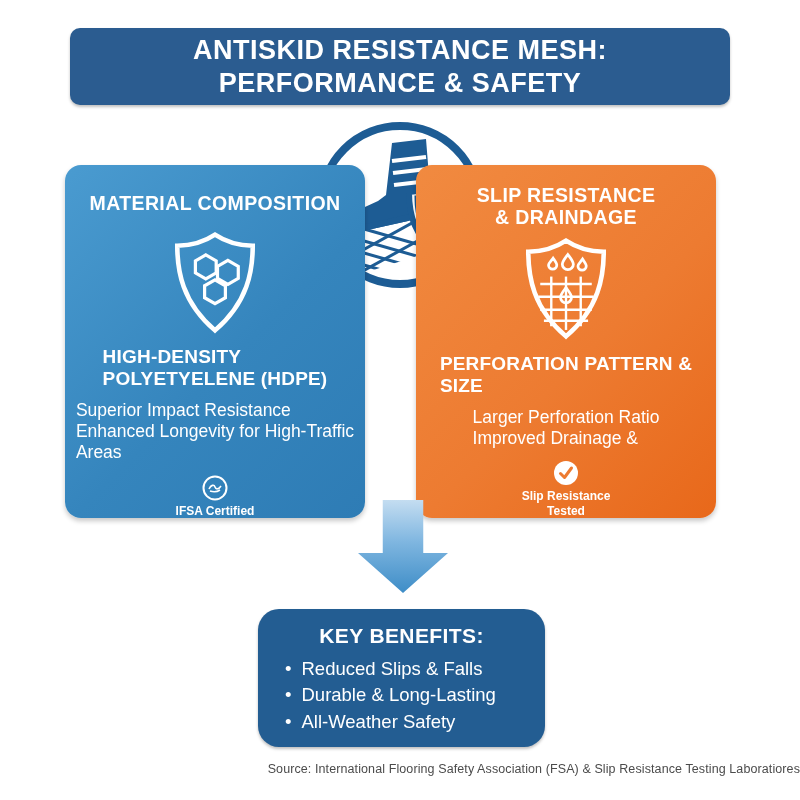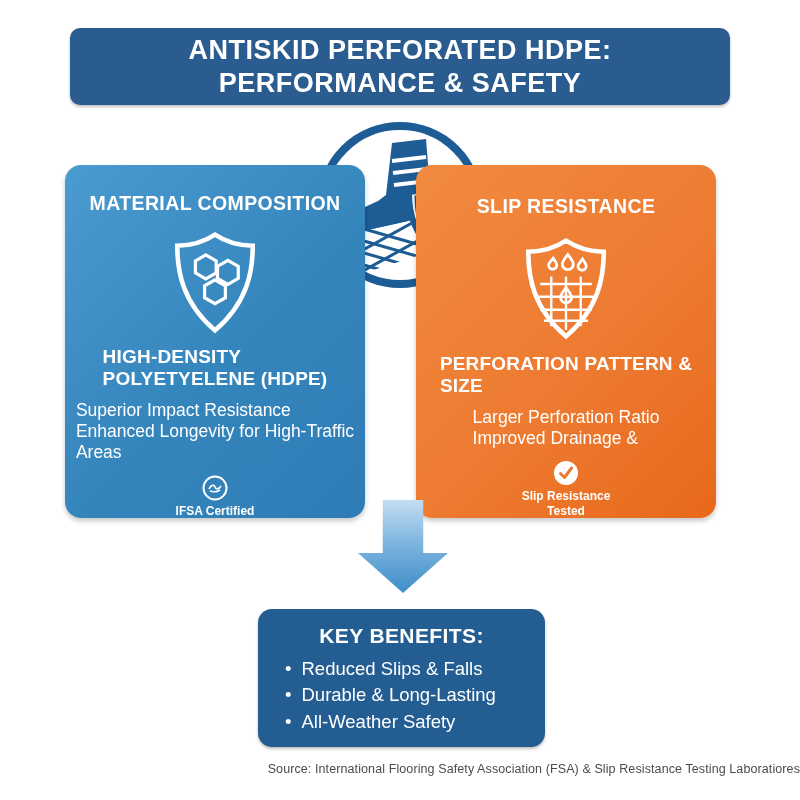--- a/index.html
+++ b/index.html
@@ -30,39 +30,39 @@
   
   .center-medallion{position:absolute;left:312px;top:117px;width:176px;height:176px;}
 
   
   .down-arrow{position:absolute;left:358px;top:500px;width:90px;height:93px;
     background:linear-gradient(180deg,#c4ddf1 0%,#7fb6e0 45%,#3e8dc7 100%);
     clip-path:polygon(50% 100%,0 57%,27.5% 57%,27.5% 0,72.5% 0,72.5% 57%,100% 57%);}
 
   
   .benefits{position:absolute;left:258px;top:609px;width:287px;height:138px;
-    background:#235d92;border-radius:14px;color:#fff;box-shadow:0 2px 3px rgba(0,0,0,.25);}
+    background:#235d92;border-radius:21px;color:#fff;box-shadow:0 2px 3px rgba(0,0,0,.25);}
   .benefits-title{font-weight:700;font-size:21px;text-align:center;margin-top:15px;letter-spacing:.4px;}
   .benefits-list{list-style:none;margin:8px 0 0 0;padding:0 0 0 27px;}
   .benefits-list li{display:flex;align-items:baseline;font-size:18.5px;line-height:1.42;}
   .benefits-list .bullet{margin-right:10px;font-size:18.5px;}
 
   
   .source{position:absolute;left:0;top:762px;width:800px;text-align:right;
     color:#4b4b4b;font-size:12.5px;letter-spacing:.1px;}
 
   svg{display:block;}
 </style>
 </head>
 <body>
 
 <div class="canvas">
 
   <div class="header">
-    <div class="line">ANTISKID PERFORATED HDPE:</div>
+    <div class="line">ANTISKID RESISTANCE MESH:</div>
     <div class="line">PERFORMANCE &amp; SAFETY</div>
   </div>
 
   <div class="center-medallion">
     <svg width="176" height="176" viewBox="0 0 176 176">
       <defs>
         <clipPath id="meshClip">
           <polygon points="28,118 120,92 152,124 52,156"></polygon>
         </clipPath>
       </defs>
@@ -123,20 +123,21 @@
         <circle cx="13" cy="13" r="11.5" fill="none" stroke="#ffffff" stroke-width="2"></circle>
         <path d="M7,14 C9,10 12,9 13,12 C14,15 17,14 19,11 M8,16 C11,17 15,17 18,15" fill="none" stroke="#ffffff" stroke-width="1.6"></path>
       </svg>
       <div class="badge-label">IFSA Certified</div>
     </div>
   </div>
 
   <div class="panel right">
     <div class="panel-heading">
       <div class="hline">SLIP RESISTANCE</div>
+      <div class="hline">&amp; DRAINDAGE</div>
     </div>
     <div class="panel-icon">
       <svg width="92" height="106" viewBox="0 0 100 115">
         <path d="M50,5 C62,13 76,17 91,17 C91,44 86,78 50,109 C14,78 9,44 9,17 C24,17 38,13 50,5 Z" fill="none" stroke="#ffffff" stroke-width="5"></path>
 
         <g stroke="#ffffff" stroke-width="2.6">
           <line x1="22" y1="52" x2="78" y2="52"></line>
           <line x1="20" y1="66" x2="80" y2="66"></line>
           <line x1="22" y1="80" x2="78" y2="80"></line>
           <line x1="26" y1="92" x2="74" y2="92"></line>

